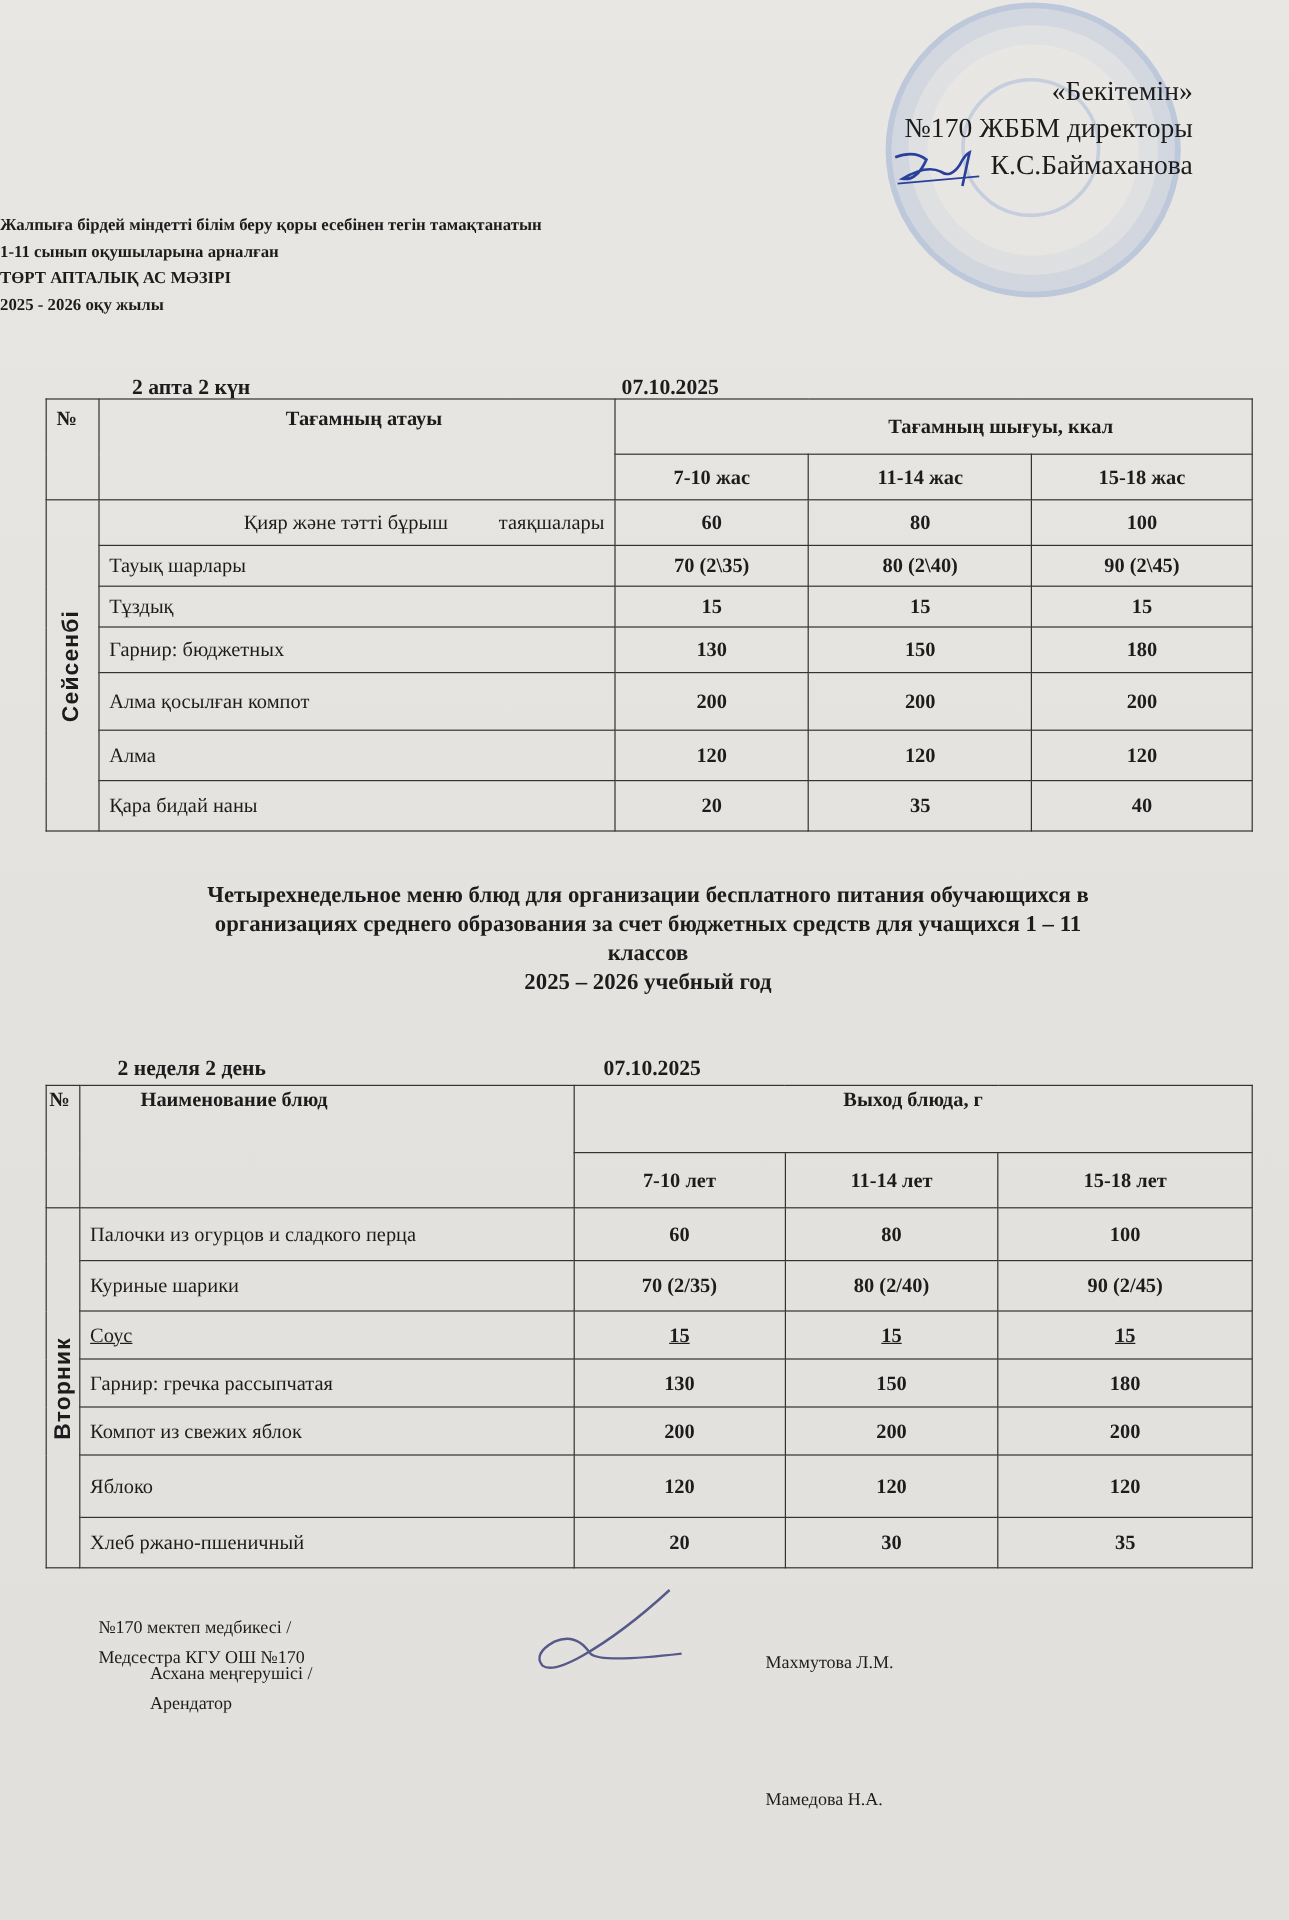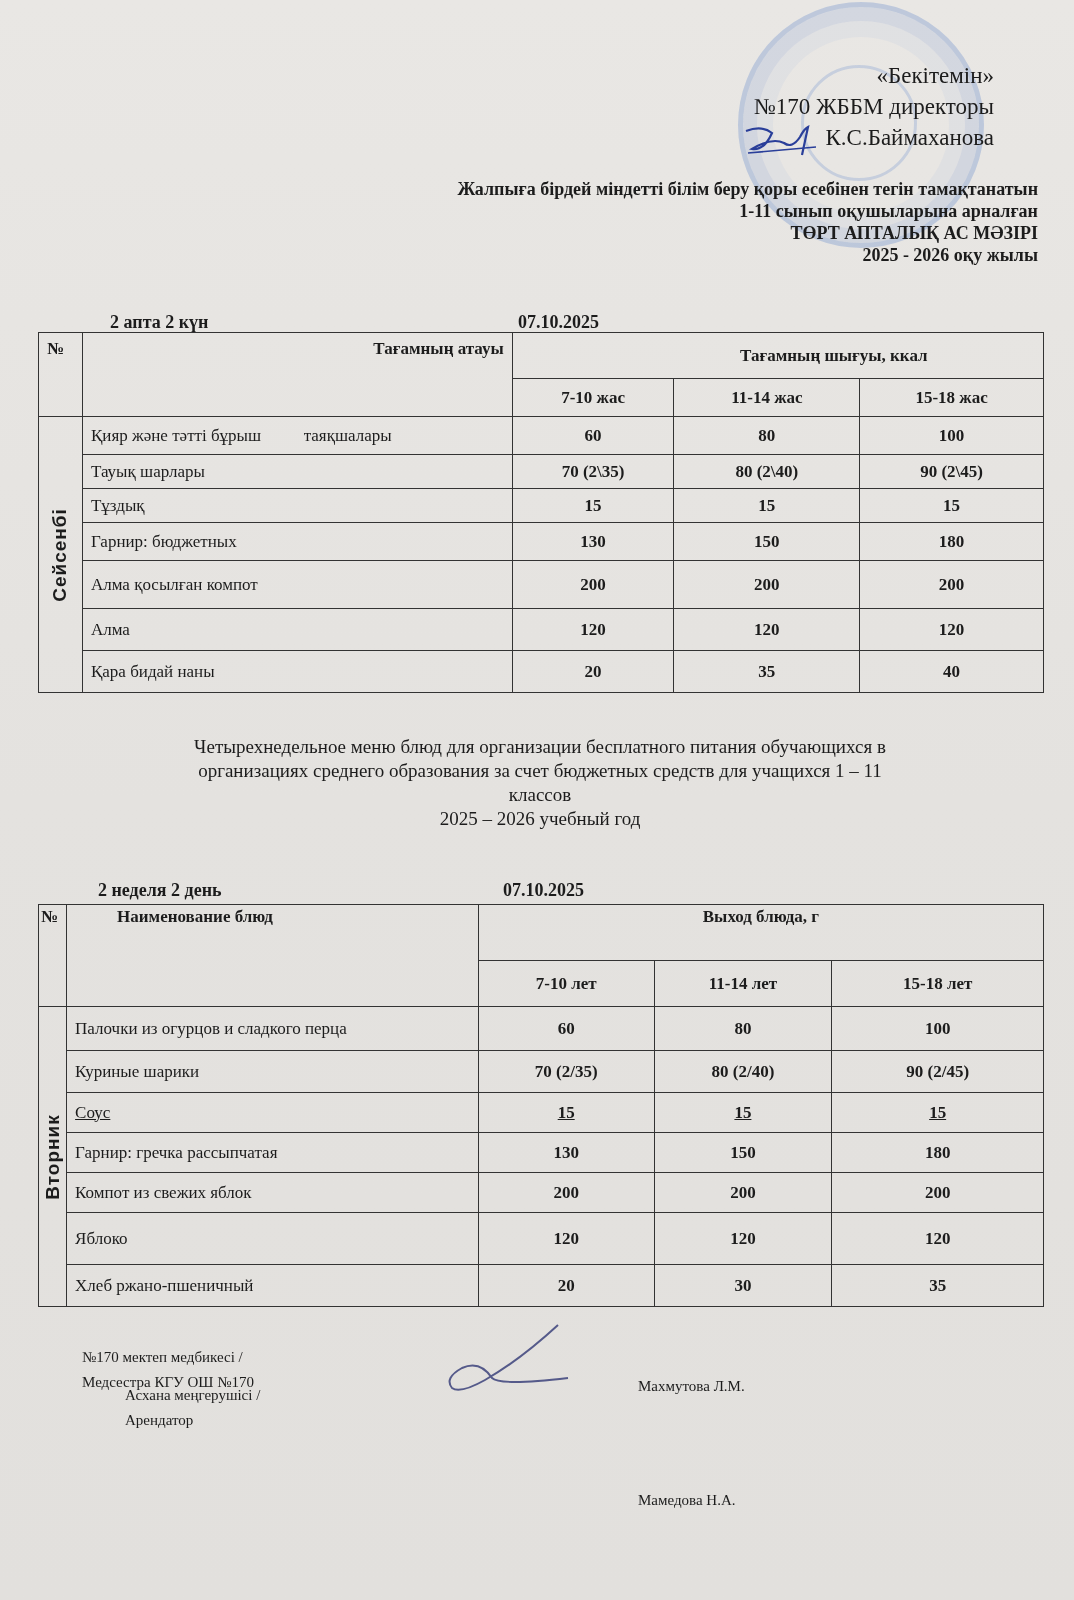--- a/index.html
+++ b/index.html
@@ -26,22 +26,22 @@
     border: 3px solid rgba(90,130,200,0.28);
   }
   .approve {
     position: absolute; right: 80px; top: 60px; text-align: right;
     font-size: 23px; line-height: 31px;
   }
   .approve .sig {
     display: inline-block; width: 80px; height: 34px; vertical-align: middle; margin-right: 4px;
   }
   .title-kz {
-    position: absolute; left: 0; width: 1038px; top: 178px; text-align: right;
-    font-weight: bold; font-size: 18px; line-height: 22px;
+    position: absolute; left: 0; width: 1038px; top: 178px; text-align: left;
+    font-weight: bold; font-size: 14px; line-height: 22px;
   }
   .meta {
     position: absolute; font-weight: bold; font-size: 18px;
   }
   table.menu {
     position: absolute; border-collapse: collapse;
     font-size: 17px;
   }
   table.menu td, table.menu th {
     border: 1.5px solid #333;
@@ -51,21 +51,21 @@
   .num { font-weight: bold; text-align: center; }
   .day-cell { width: 26px; padding: 0 !important; position: relative; }
   .day-label {
     position: absolute; left: 50%; top: 50%;
     transform: translate(-50%,-50%) rotate(-90deg);
     font-family: "Liberation Sans", sans-serif; font-weight: bold; font-size: 19px;
     white-space: nowrap; letter-spacing: 1px;
   }
   .title-ru {
     position: absolute; left: 80px; width: 920px; top: 735px; text-align: center;
-    font-weight: normal; font-size: 19px; line-height: 24px;
+    font-weight: bold; font-size: 19px; line-height: 24px;
   }
   .footer { position: absolute; font-size: 15px; line-height: 25px; }
 </style>
 </head>
 <body>
 
 <div class="page">
 
   <div class="stamp">
       <div class="stamp-inner"></div>
@@ -96,35 +96,35 @@
     <colgroup>
         <col style="width:44px">
         <col style="width:430px">
         <col style="width:162px">
         <col style="width:186px">
         <col style="width:184px">
       </colgroup>
     <tbody>
         <tr style="height:46px">
       <th rowspan="2" style="vertical-align:top; padding-top:6px; text-align:left;">№</th>
-      <th rowspan="2" style="vertical-align:top; padding-top:6px; text-align:right; padding-left:20px;">Тағамның атауы</th>
+      <th rowspan="2" style="vertical-align:top; padding-top:6px; text-align:center; padding-left:20px;">Тағамның атауы</th>
       <th colspan="3" style="text-align:center; padding-left:120px;">Тағамның шығуы, ккал</th>
     </tr>
     <tr style="height:38px">
       <th>7-10 жас</th>
       <th>11-14 жас</th>
       <th>15-18 жас</th>
     </tr>
     </tbody>
       <tbody id="kz-body">
         <tr style="height: 38px;">
           <td rowspan="7" class="day-cell">
             <span class="day-label">Сейсенбі</span>
           </td>
-          <td style="white-space: pre;">Қияр және тәтті бұрыш          таяқшалары</td>
+          <td style="white-space: pre; text-align: right;">Қияр және тәтті бұрыш          таяқшалары</td>
           <td class="num">60</td>
           <td class="num">80</td>
           <td class="num">100</td>
         </tr>
         <tr style="height: 34px;">
           <td style="white-space: pre;">Тауық шарлары</td>
           <td class="num">70 (2\35)</td>
           <td class="num">80 (2\40)</td>
           <td class="num">90 (2\45)</td>
         </tr>

